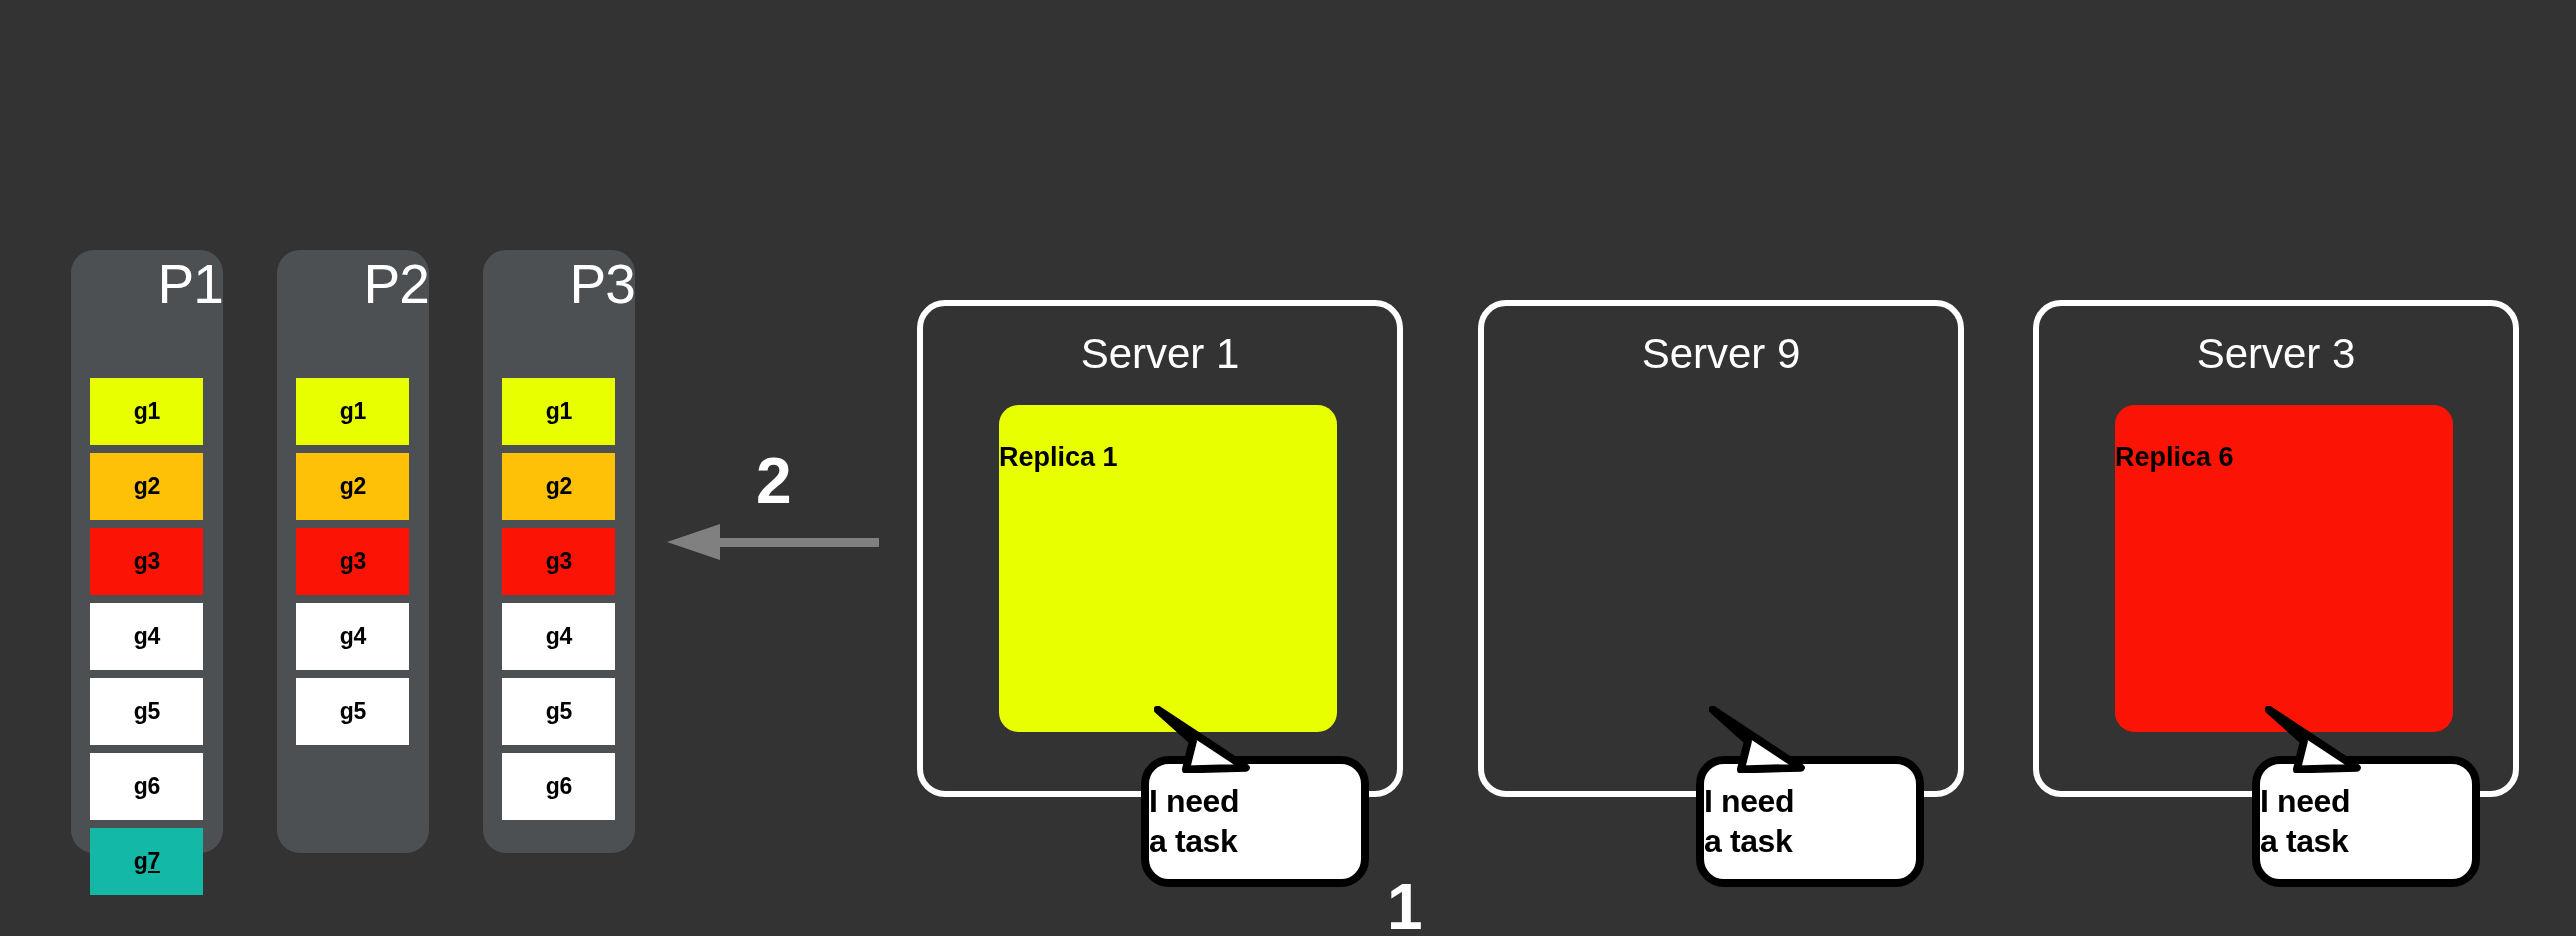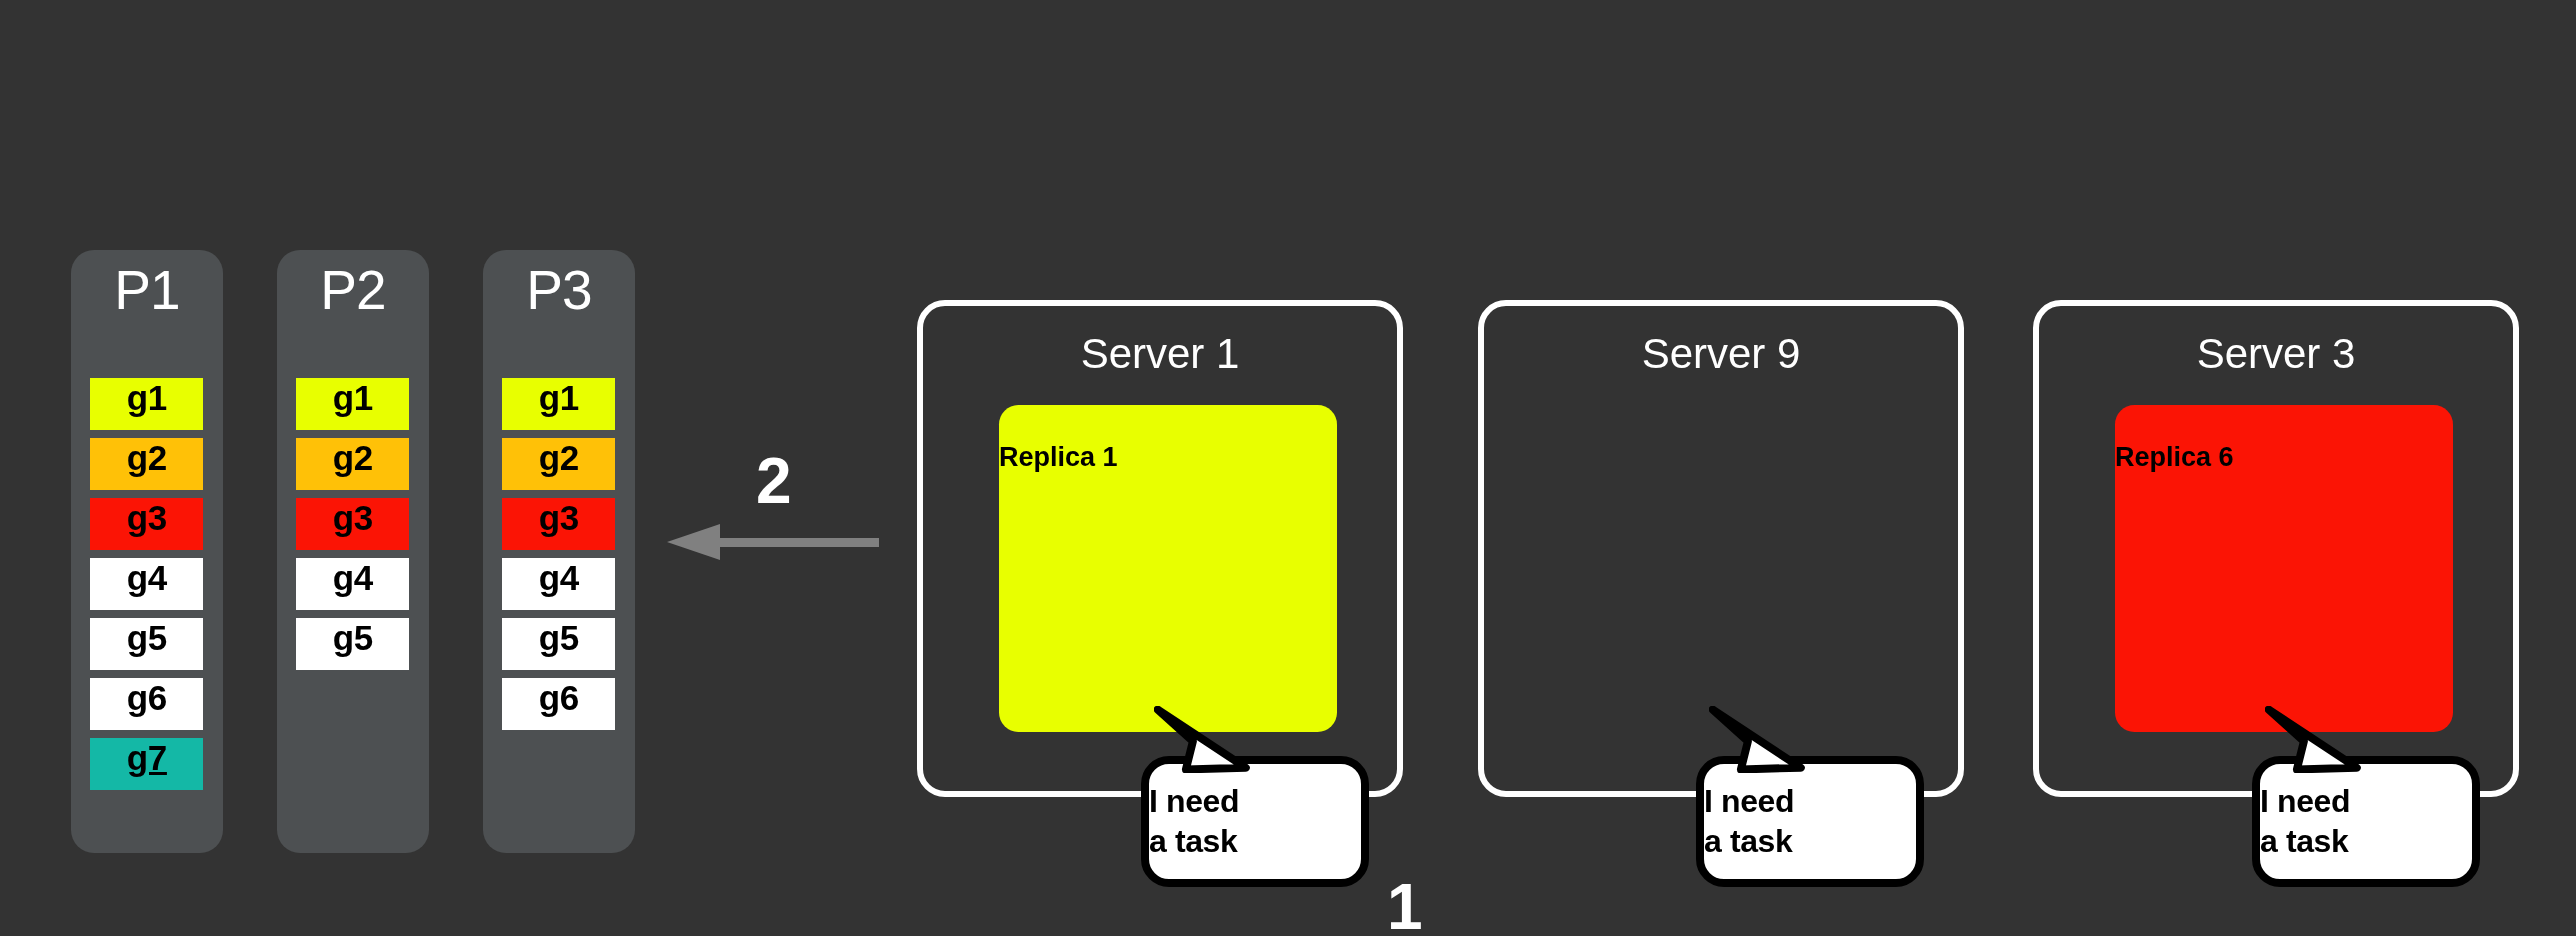--- a/index.html
+++ b/index.html
@@ -23,44 +23,44 @@
     position: absolute;
     top: 250px;
     width: 152px;
     height: 603px;
     background: #4d5052;
     border-radius: 23px;
     box-sizing: border-box;
   }
   .partition-title {
     position: absolute;
-    top: 13px;
+    top: 7px;
     left: 0;
     width: 100%;
-    text-align: center;
+    text-align: right;
     color: #ffffff;
     font-size: 55px;
     font-weight: 400;
     letter-spacing: -0.9px;
     line-height: 1;
   }
   .partition-items {
     position: absolute;
     top: 128px;
     left: 19.4px;
     width: 113px;
   }
   .gbox {
-    height: 52px;
+    height: 67px;
     margin-bottom: 8px;
     display: flex;
-    align-items: flex-start;
+    align-items: center;
     justify-content: center;
     color: #000000;
-    font-size: 35px;
+    font-size: 23px;
     font-weight: bold;
     letter-spacing: -0.4px;
   }
 
   
   .step-label {
     position: absolute;
     color: #ffffff;
     font-size: 64px;
     font-weight: bold;

